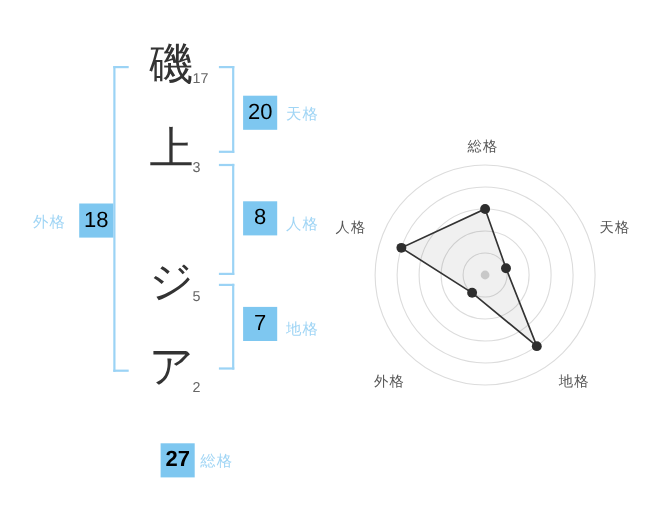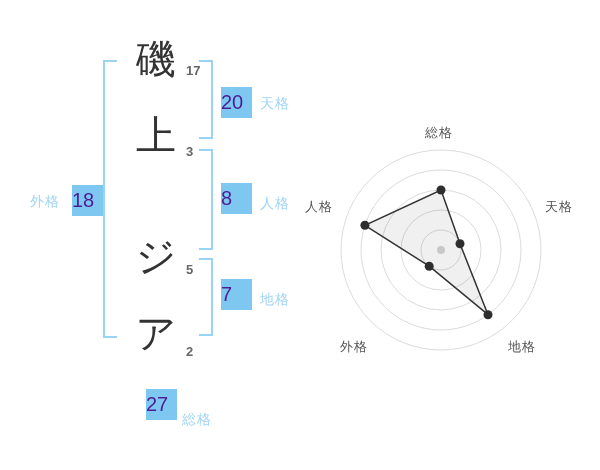--- a/index.html
+++ b/index.html
@@ -30,36 +30,36 @@
   .b-chi { top: 258px; height: 78px; }
 
   
   .kanji {
     position: absolute; left: 125px; width: 62px;
     text-align: center; font-size: 40px; line-height: 46px;
     color: var(--kanji-gray); font-weight: 500;
   }
   .c0 { top: 36px; } .c1 { top: 112px; } .c2 { top: 233px; } .c3 { top: 310px; }
   .strokes {
-    position: absolute; left: 186px; width: 26px;
-    font-size: 13px; line-height: 13px; color: var(--stroke-gray); font-weight: bold;
+    position: absolute; left: 175px; width: 26px;
+    font-size: 13px; line-height: 13px; color: var(--stroke-gray);
   }
   .s0 { top: 64px; } .s1 { top: 145px; } .s2 { top: 263px; } .s3 { top: 345px; }
 
   
   .badge {
     position: absolute; width: 31px; height: 31px;
-    background: var(--badge-blue); color: #4c1d95;
-    font-size: 20px; line-height: 31px; 
+    background: var(--badge-blue); color: #000000;
+    font-size: 20px; line-height: 31px; text-align: center;
   }
   .badge-ten { left: 221px; top: 87px; }
   .badge-jin { left: 221px; top: 183px; }
   .badge-chi { left: 221px; top: 279px; }
   .badge-gai { left: 72px;  top: 185px; }
-  .badge-sou { left: 146px; top: 389px; }
+  .badge-sou { left: 146px; top: 403px; font-weight: bold; }
   .badge-label {
     position: absolute; font-size: 14px; line-height: 14px;
     color: var(--label-blue); letter-spacing: 1px;
   }
   .label-ten { left: 260px; top: 96px; }
   .label-jin { left: 260px; top: 196px; }
   .label-chi { left: 260px; top: 292px; }
   .label-gai { left: 30px;  top: 194px; }
   .label-sou { left: 182px; top: 412px; }
 

